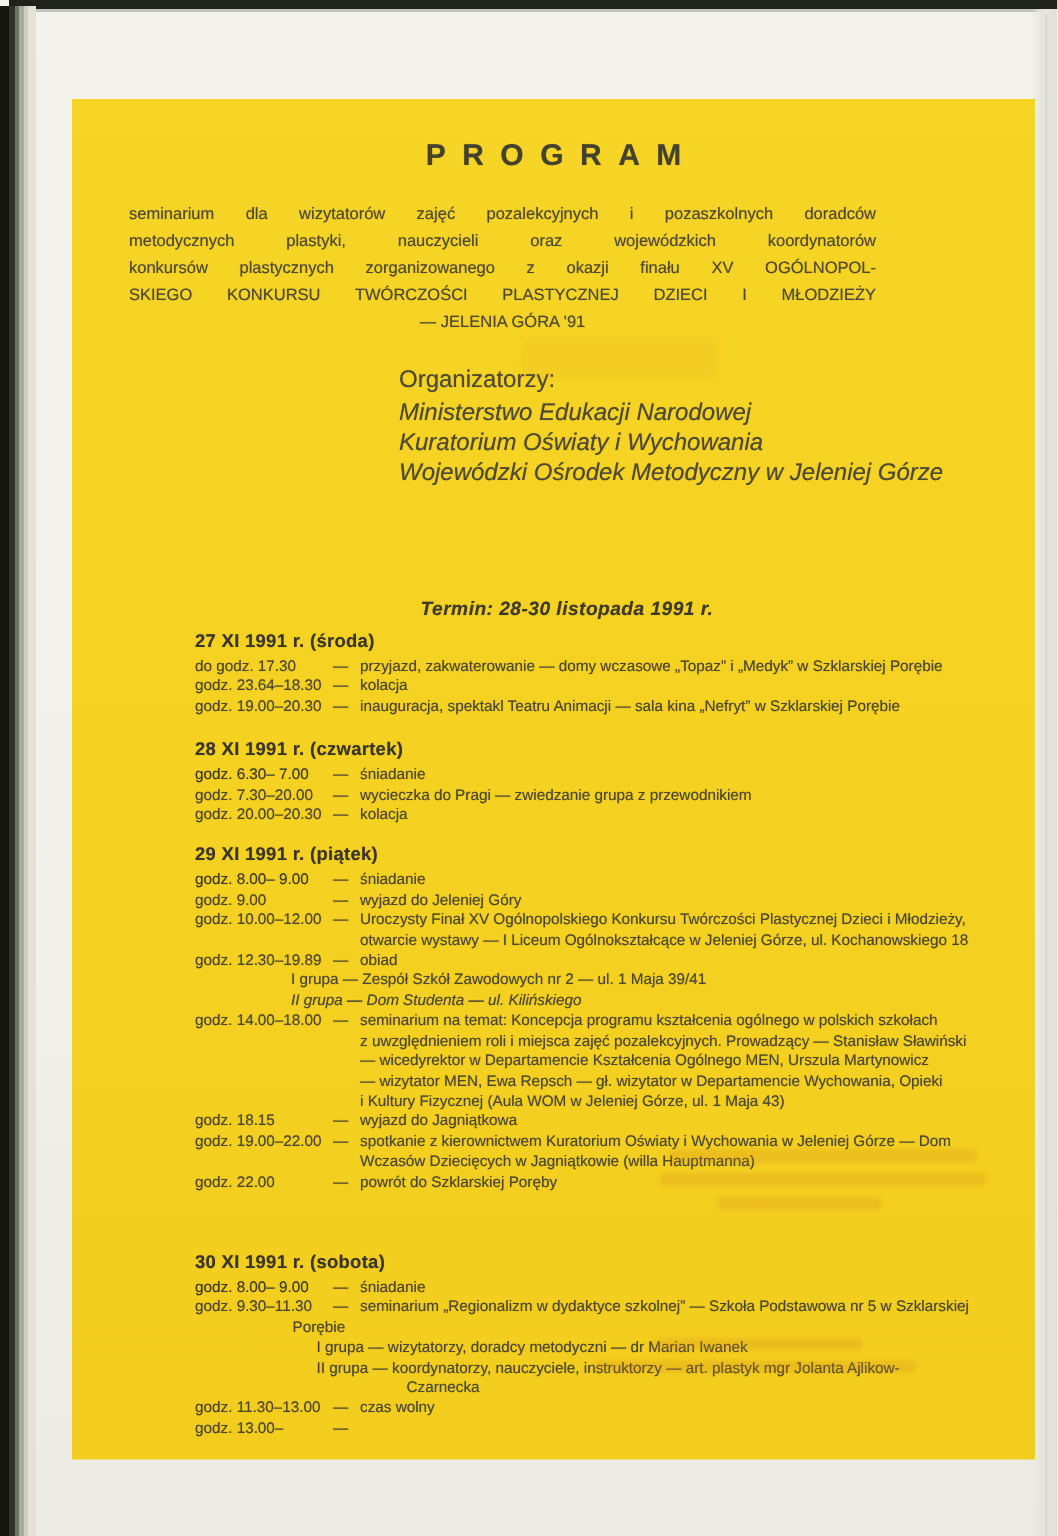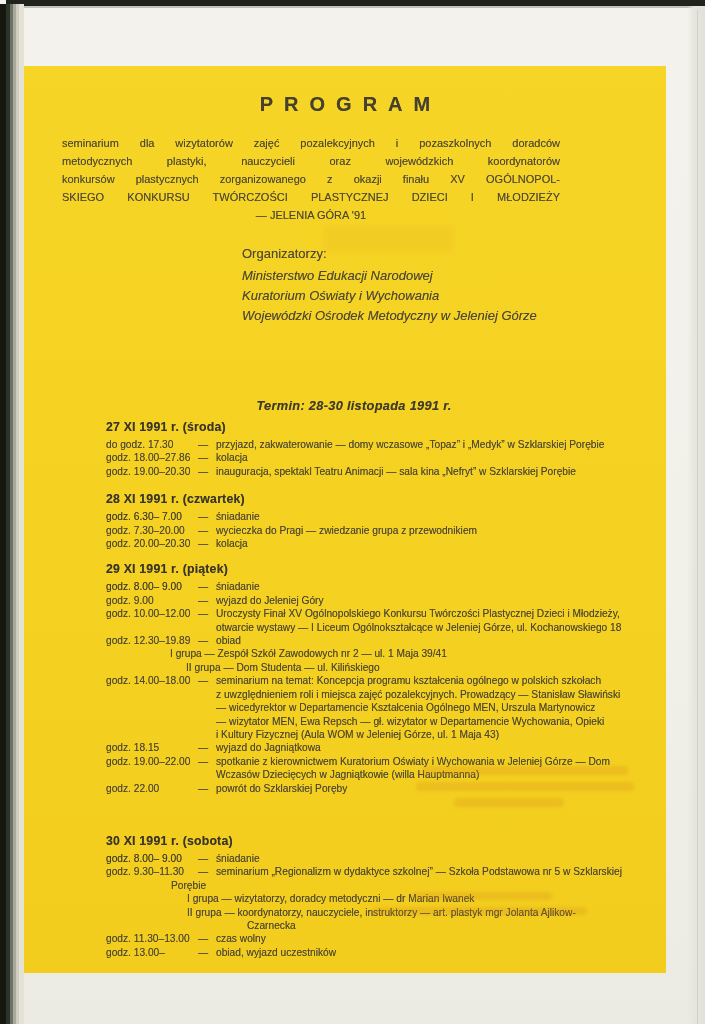--- a/index.html
+++ b/index.html
@@ -16,31 +16,31 @@
   
   .topbar{position:absolute;left:6px;right:0;top:0;height:6px;background:#20221c;}
   .topbar2{position:absolute;left:6px;right:0;top:6px;height:2px;background:#8d8f83;opacity:.5;}
   
   .rightband{position:absolute;top:6px;right:0;bottom:0;width:18px;
     background:linear-gradient(90deg,rgba(0,0,0,0) 0,#e6e5de 40%,#e2e1d9 100%);}
   .rightline{position:absolute;top:10px;bottom:0;right:7px;width:1px;background:#d2d1c7;}
 
   
   .paper{
-    position:absolute;left:24px;top:66px;width:642px;height:907px;
+    position:absolute;left:48px;top:66px;width:642px;height:907px;
     background:linear-gradient(180deg,#f6d526 0%,#f5d121 55%,#f2cd1e 100%);
     color:#4c4734;overflow:hidden;
     text-shadow:0 0 .6px rgba(72,66,48,.55);
   }
   .title{margin:26px 0 0;text-align:center;font-size:20px;font-weight:700;
     line-height:24px;letter-spacing:11px;padding-left:11px;color:#45412f;}
   .intro{margin:18px 0 0 38px;width:498px;font-size:11px;line-height:18px;color:#4e4936;}
   .intro-line{text-align:justify;text-align-last:justify;white-space:normal;}
   .intro-line.center{text-align:left;text-align-last:center;}
-  .org{margin:23px 0 0 218px;font-size:13px;color:#4e4936;}
+  .org{margin:23px 0 0 218px;font-size:16px;color:#4e4936;}
   .org-label{line-height:13px;}
   .org-list{margin-top:6px;}
   .org-line{font-style:italic;line-height:20px;}
   .termin{margin:72px 0 0 18px;text-align:center;font-size:12.8px;line-height:16px;
     font-weight:700;font-style:italic;letter-spacing:.3px;color:#3e3a2c;}
 
   .schedule{margin:7px 0 0 82px;width:545px;font-size:10.2px;line-height:13.4px;}
   .day{margin-top:0;}
   .day:nth-child(2){margin-top:15px;}
   .day:nth-child(3){margin-top:13px;}
@@ -94,21 +94,21 @@
 
     <div class="schedule">
         <section class="day">
           <div class="day-heading">27 XI 1991 r. (środa)</div>
           <div class="row">
             <span class="time">do godz. 17.30</span>
             <span class="dash">—</span>
             <span class="text">przyjazd, zakwaterowanie — domy wczasowe „Topaz” i „Medyk” w Szklarskiej Porębie</span>
           </div>
           <div class="row">
-            <span class="time">godz. 18.00–27.86</span>
+            <span class="time">godz. 23.64–18.30</span>
             <span class="dash">—</span>
             <span class="text">kolacja</span>
           </div>
           <div class="row">
             <span class="time">godz. 19.00–20.30</span>
             <span class="dash">—</span>
             <span class="text">inauguracja, spektakl Teatru Animacji — sala kina „Nefryt” w Szklarskiej Porębie</span>
           </div>
         </section>
         <section class="day">
@@ -149,21 +149,21 @@
           </div>
           <div class="row">
             <span class="time">godz. 12.30–19.89</span>
             <span class="dash">—</span>
             <span class="text">obiad</span>
           </div>
           <div class="row group">
             <span class="gtext" style="margin-left: 64px;">I grupa — Zespół Szkół Zawodowych nr 2 — ul. 1 Maja 39/41</span>
           </div>
           <div class="row group">
-            <span class="gtext" style="margin-left: 80px;">II grupa — Dom Studenta — ul. Kilińskiego</span>
+            <span class="gtext" style="margin-left: 64px; font-style: italic;">II grupa — Dom Studenta — ul. Kilińskiego</span>
           </div>
           <div class="row">
             <span class="time">godz. 14.00–18.00</span>
             <span class="dash">—</span>
             <span class="text">seminarium na temat: Koncepcja programu kształcenia ogólnego w polskich szkołach
 z uwzględnieniem roli i miejsca zajęć pozalekcyjnych. Prowadzący — Stanisław Sławiński
 — wicedyrektor w Departamencie Kształcenia Ogólnego MEN, Urszula Martynowicz
 — wizytator MEN, Ewa Repsch — gł. wizytator w Departamencie Wychowania, Opieki
 i Kultury Fizycznej (Aula WOM w Jeleniej Górze, ul. 1 Maja 43)</span>
           </div>
@@ -205,21 +205,20 @@
 Czarnecka</span>
           </div>
           <div class="row">
             <span class="time">godz. 11.30–13.00</span>
             <span class="dash">—</span>
             <span class="text">czas wolny</span>
           </div>
           <div class="row">
             <span class="time">godz. 13.00–</span>
             <span class="dash">—</span>
-            <span class="text">obiad, wyjazd uczestników</span>
           </div>
         </section>
       </div>
 
     <div class="ghost soft" style="left:300px;top:160px;width:130px;height:26px"></div>
     <div class="ghost" style="left:398px;top:700px;width:206px;height:9px"></div>
     <div class="ghost" style="left:392px;top:716px;width:218px;height:9px"></div>
     <div class="ghost" style="left:430px;top:732px;width:110px;height:9px"></div>
     <div class="ghost" style="left:388px;top:826px;width:140px;height:8px"></div>
     <div class="ghost" style="left:348px;top:841px;width:215px;height:8px"></div>

